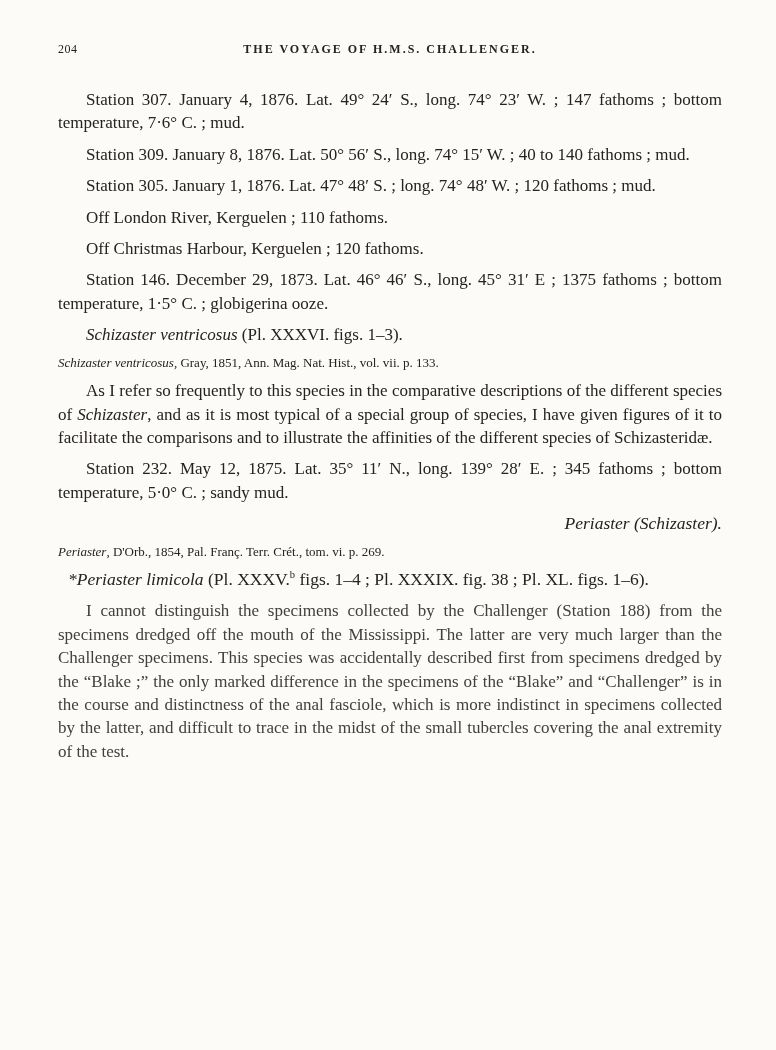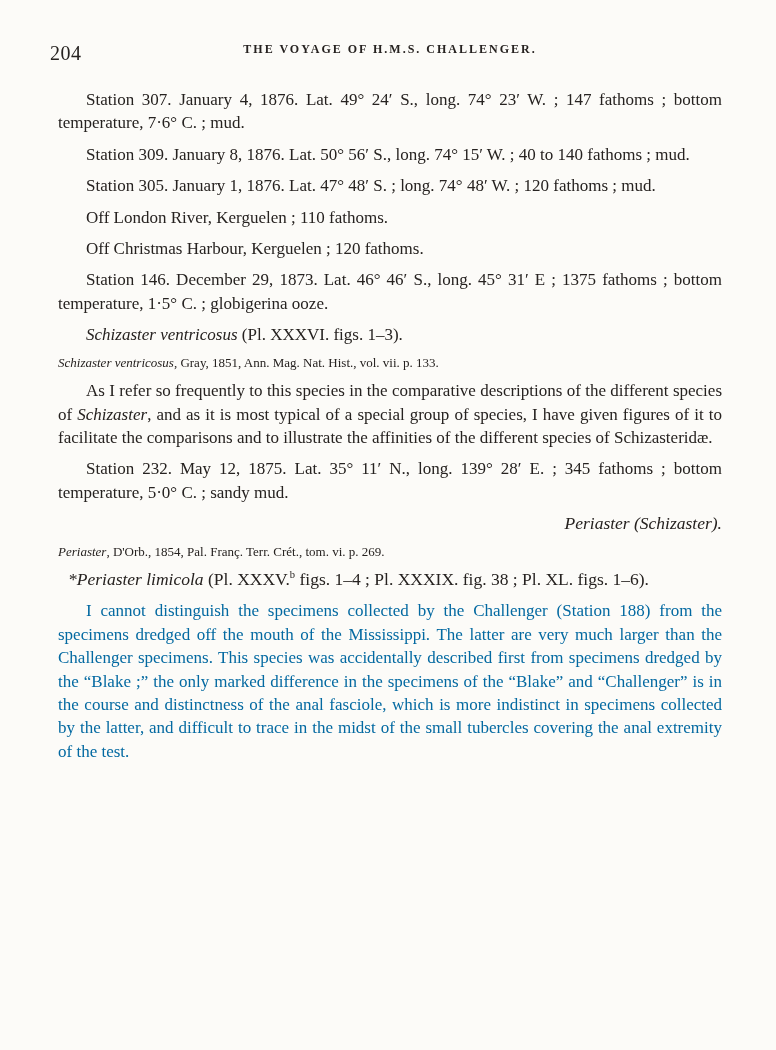--- a/index.html
+++ b/index.html
@@ -19,23 +19,23 @@
     padding: 42px 46px 0 50px;
     overflow: hidden;
   }
   .page-header {
     position: relative;
     height: 20px;
     margin-bottom: 26px;
   }
   .page-number {
     position: absolute;
-    left: 0;
+    left: 8px;
     top: 0;
-    font-size: 20px;
+    font-size: 12px;
     letter-spacing: 0.5px;
   }
   .running-title {
     display: block;
     text-align: center;
     font-size: 12px;
     font-weight: bold;
     letter-spacing: 2px;
     white-space: nowrap;
   }
@@ -77,21 +77,21 @@
     text-align: right;
   }
   .genus-citation {
     margin-top: 14px;
   }
   .species-citation {
     margin-top: 12px;
   }
   .final-para {
     margin-top: 13px;
-    color: #0369a1;
+    color: #404040;
   }
   .it { font-style: italic; }
   sup {
     font-size: 60%;
     vertical-align: super;
     line-height: 0;
   }
 </style>
 </head>
 <body>

